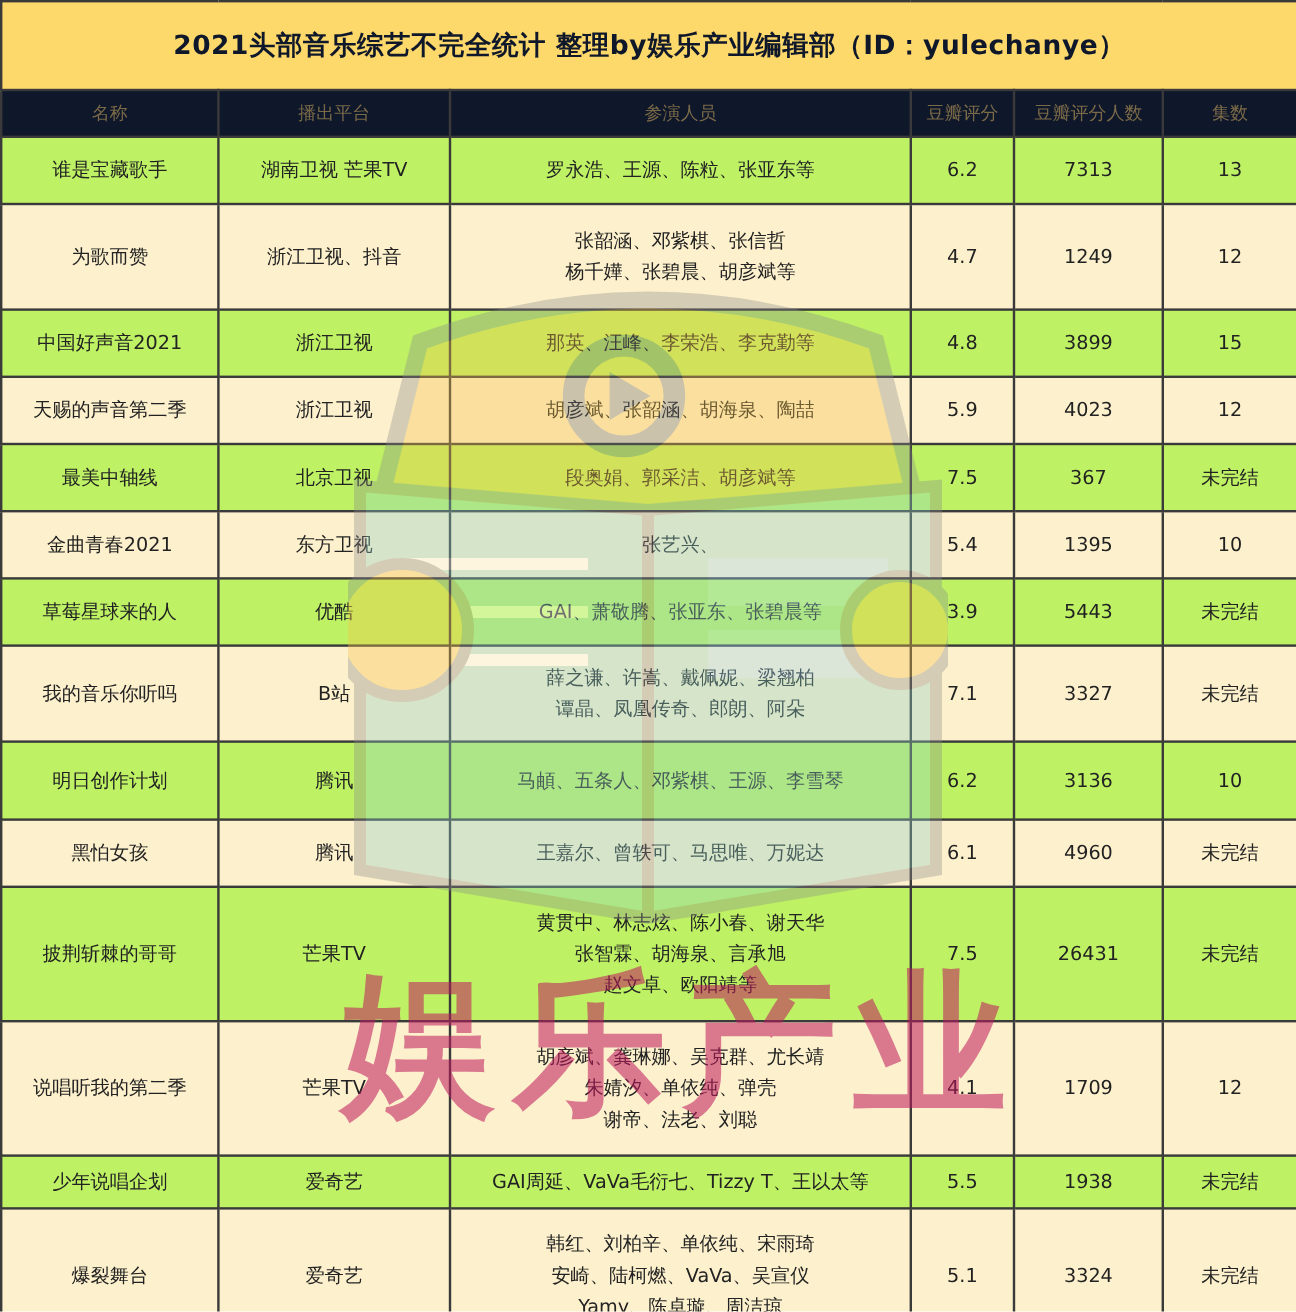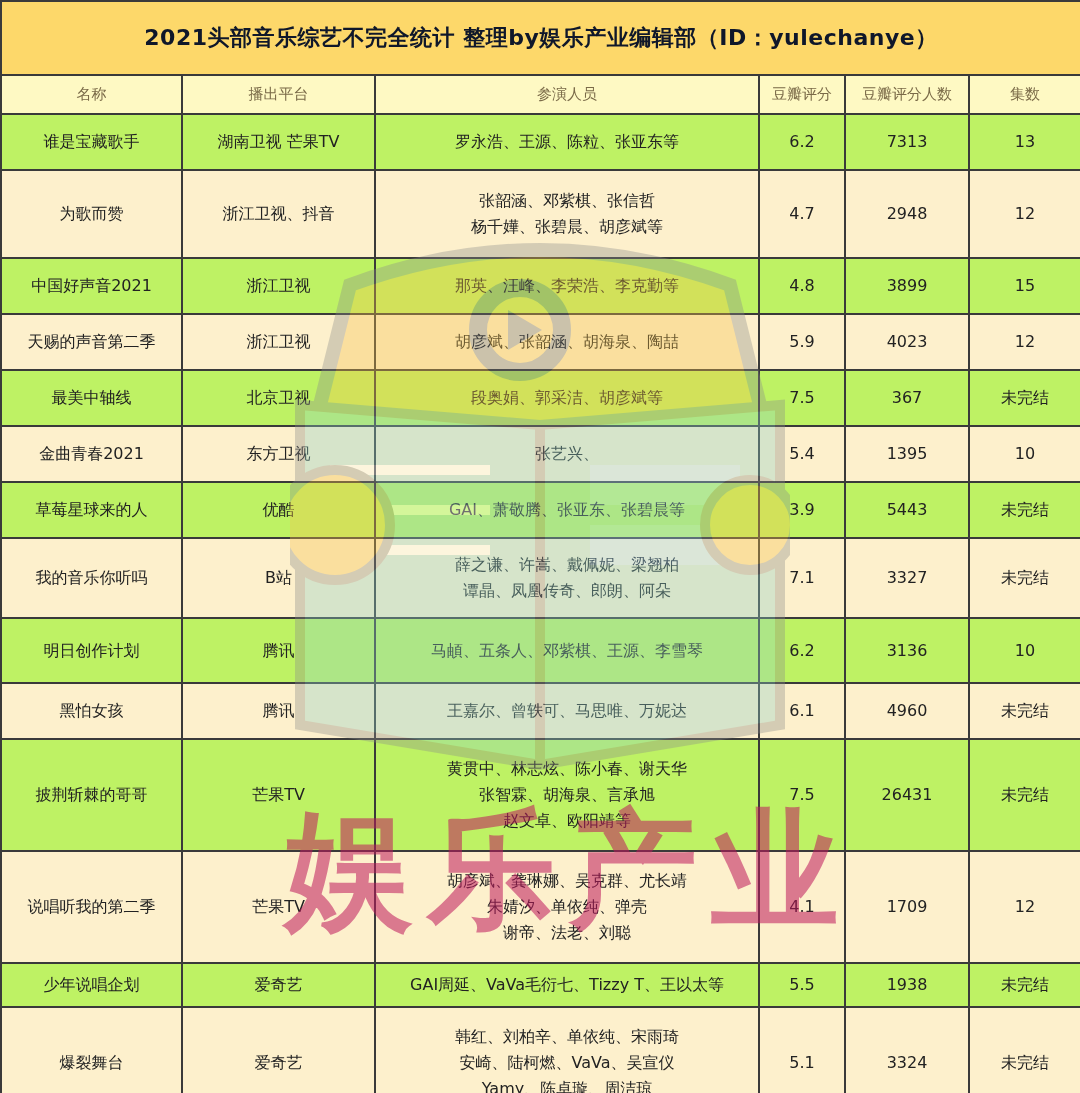--- a/index.html
+++ b/index.html
@@ -2,21 +2,21 @@
 <html><head>
 <meta charset="utf-8">
 <style>
   html, body { margin: 0; padding: 0; background: #ffffff; }
   body { width: 1080px; height: 1093px; overflow: hidden; position: relative;
          font-family: "DejaVu Sans", "Liberation Sans", sans-serif; color: #222; }
   .sheet { position: absolute; left: 0; top: 0; width: 1080px; }
   table { border-collapse: collapse; width: 1080px; table-layout: fixed; }
   td, th { border: 2px solid #3a3a3a; text-align: center; vertical-align: middle; padding: 0; }
   .title-cell { background: #fdd86a; height: 72px; font-size: 22px; font-weight: bold; color: #0f172a; letter-spacing: 0.5px; }
-  .head-row th { background: #fef9c3; height: 37px; font-size: 15px; font-weight: normal; color: #7a6a48; }
+  .head-row th { background: #0f172a; height: 37px; font-size: 15px; font-weight: normal; color: #7a6a48; }
   .row td { font-size: 16px; color: #222; line-height: 26px; }
   .row.odd td { background: #bef264; }
   .row.even td { background: #fdf0cc; }
   .cast-line { display: block; }
   
   .wm { position: absolute; pointer-events: none; }
   .wm-shield { left: 290px; top: 225px; width: 500px; height: 580px; opacity: 0.35; }
   .wm-text { left: 285px; top: 785px; font-size: 128px; font-weight: bold; color: #be185d; opacity: 0.55; letter-spacing: 14px; font-family: "DejaVu Sans", sans-serif; }
 </style>
 </head>
@@ -57,21 +57,21 @@
           <td>13</td>
         </tr>
         <tr class="row even" style="height: 88px; padding-left: 19px;">
           <td>为歌而赞</td>
           <td>浙江卫视、抖音</td>
           <td>
             <span class="cast-line">张韶涵、邓紫棋、张信哲</span>
             <span class="cast-line">杨千嬅、张碧晨、胡彦斌等</span>
           </td>
           <td>4.7</td>
-          <td>2948</td>
+          <td>1249</td>
           <td>12</td>
         </tr>
         <tr class="row odd" style="height: 56px;">
           <td>中国好声音2021</td>
           <td>浙江卫视</td>
           <td>
             <span class="cast-line">那英、汪峰、李荣浩、李克勤等</span>
           </td>
           <td>4.8</td>
           <td>3899</td>

